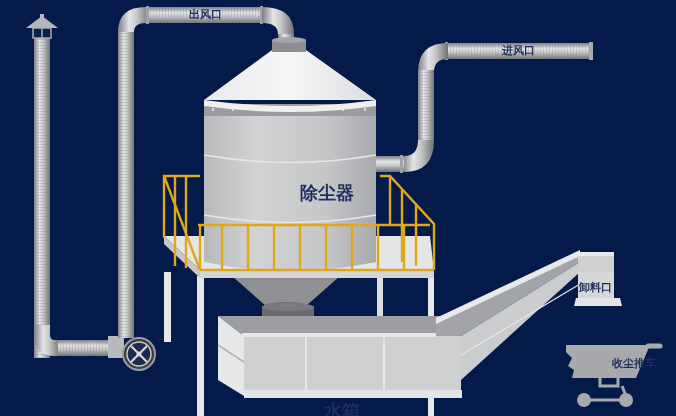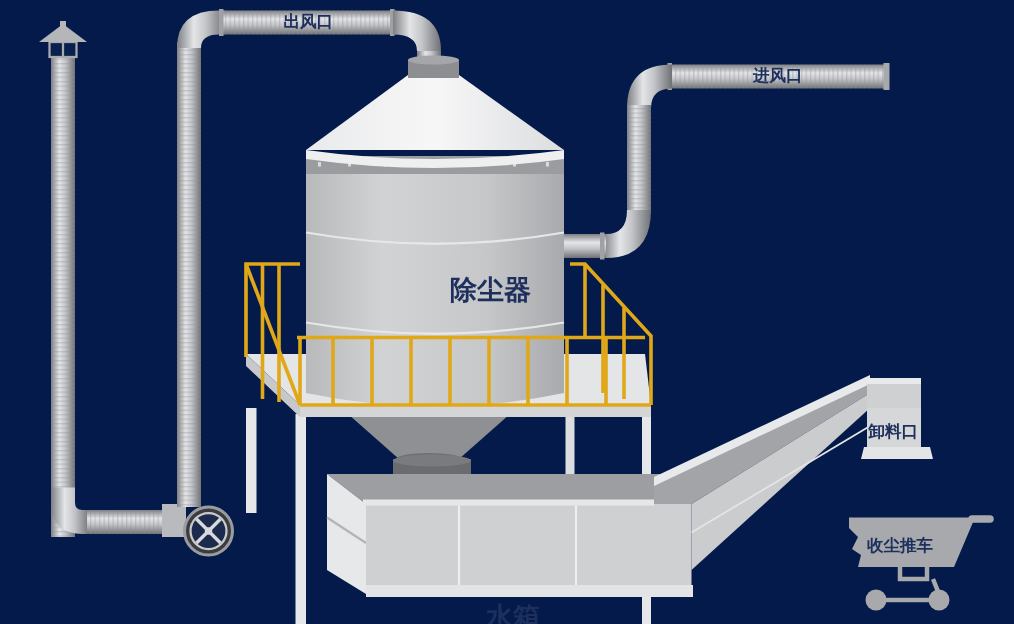--- a/index.html
+++ b/index.html
@@ -218,14 +218,14 @@
     <circle cx="584" cy="400" r="7" fill="#a8a9ac"></circle>
     <circle cx="626" cy="400" r="7" fill="#a8a9ac"></circle>
   </g>
 </svg>
 
   <div class="label lbl-small" style="left:189px; top:7px;">出风口</div>
   <div class="label lbl-small" style="left:502px; top:43px;font-family:Liberation Mono, monospace;">进风口</div>
   <div class="label lbl-big" style="left:262px; top:181px;margin-left:38px;">除尘器</div>
   <div class="label lbl-big" style="left:324px; top:367px;margin-top:32px;">水箱</div>
   <div class="label lbl-small" style="left:579px; top:280px;">卸料口</div>
-  <div class="label lbl-small" style="left:578px; top:356px;">收尘推车</div>
+  <div class="label lbl-small" style="left:612px; top:356px;">收尘推车</div>
 </div>
 
 </body></html>

